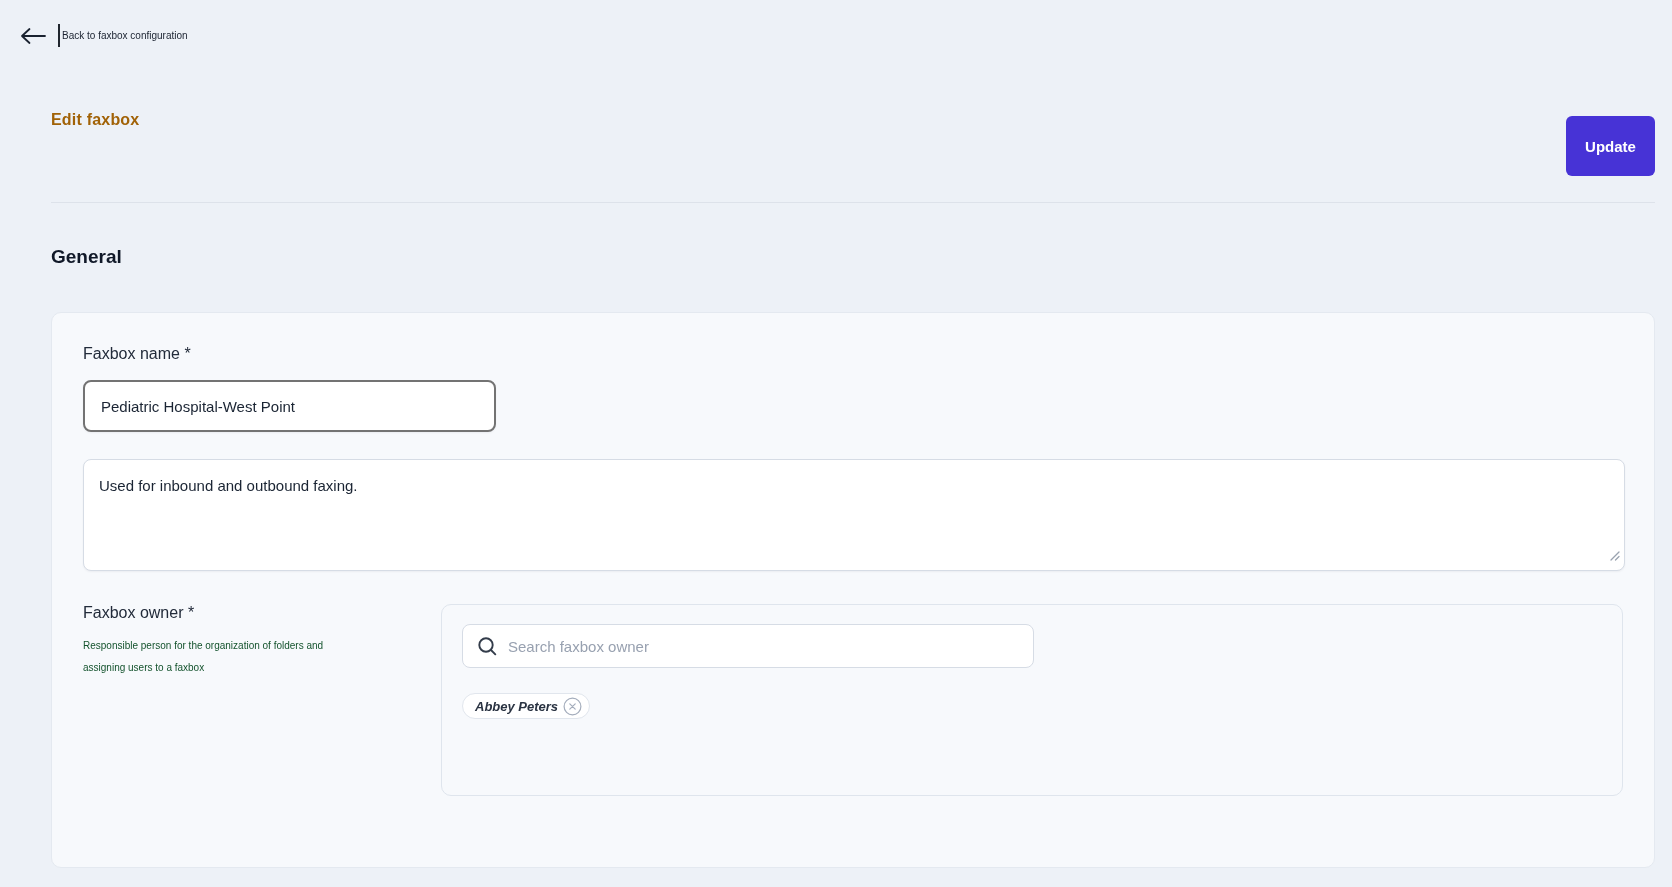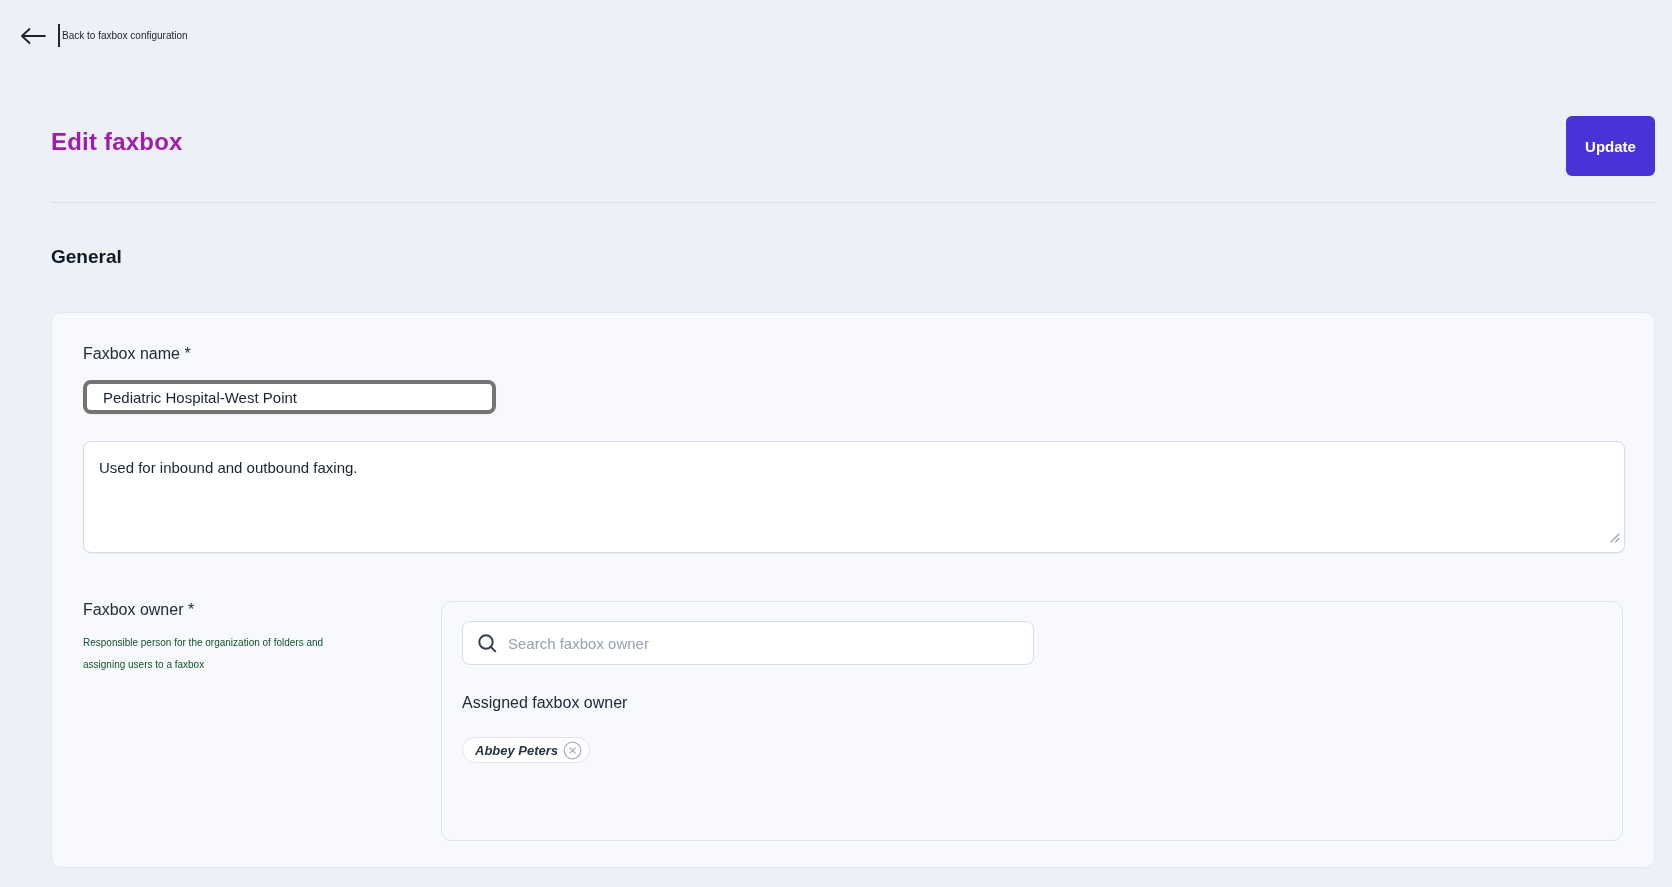--- a/index.html
+++ b/index.html
@@ -13,21 +13,21 @@
   }
 
   
   .topbar { position:absolute; top:24px; left:19px; display:flex; align-items:center; cursor:pointer; }
   .topbar .arrow { display:flex; align-items:center; }
   .caret { width:2px; height:23px; background:#20262e; margin-left:12px; }
   .back-label { font-size:10px; color:#1a2230; margin-left:2px; }
 
   
   .header-row { position:absolute; top:110px; left:51px; width:1604px; display:flex; justify-content:space-between; align-items:flex-start; }
-  .page-title { font-size:24px; font-weight:700; color:#a21caf; letter-spacing:0.2px; margin-top:18px; }
+  .page-title { font-size:16px; font-weight:700; color:#a16207; letter-spacing:0.2px; margin-top:1px; }
   .update-btn {
     width:89px; height:60px; margin-top:6px;
     background:#4733d6; color:#ffffff; border:none; border-radius:6px;
     font-family:"Liberation Sans", sans-serif; font-size:15px; font-weight:700;
     cursor:pointer;
   }
 
   .divider { position:absolute; top:202px; left:51px; width:1604px; height:1px; background:#dde2ea; }
 
   .section-title { position:absolute; top:246px; left:51px; font-size:19px; font-weight:700; color:#101828; }
@@ -35,44 +35,44 @@
   
   .card {
     position:absolute; top:312px; left:51px; width:1604px; height:556px;
     background:#f7f9fc; border:1px solid #e4e9f0; border-radius:10px;
     padding:32px 31px 0 31px;
   }
 
   .field-label { font-size:16px; color:#222b3a; }
 
   .name-input {
-    display:block; margin-top:17px; width:413px; height:34px;
-    background:#ffffff; border:4px solid #737373; border-radius:8px;
+    display:block; margin-top:17px; width:413px; height:52px;
+    background:#ffffff; border:2px solid #737373; border-radius:8px;
     box-shadow:0 1px 2px rgba(16,24,40,0.05);
     padding:0 16px; font-family:"Liberation Sans", sans-serif; font-size:15px; color:#1a2433;
   }
 
   .desc-label { margin-top:45px; }
 
   .textarea-wrap { position:relative; margin-top:27px; width:1542px; height:112px; }
   .desc-textarea {
     width:100%; height:100%; resize:none;
     background:#ffffff; border:1px solid #d6dce5; border-radius:8px;
     box-shadow:0 1px 2px rgba(16,24,40,0.05);
     padding:16px 15px; font-family:"Liberation Sans", sans-serif; font-size:15px; color:#1a2433; line-height:20px;
   }
   .resize-handle { position:absolute; right:5px; bottom:6px; pointer-events:none; }
 
   
-  .owner-row { display:flex; margin-top:48px; }
+  .owner-row { display:flex; margin-top:33px; }
   .owner-left { width:358px; flex:0 0 358px; }
   .owner-helper { margin-top:13px; font-size:10px; line-height:22px; color:#14532d; max-width:265px; }
 
   .owner-panel {
-    flex:1; height:240px;
+    flex:1; height:192px;
     border:1px solid #dfe5ed; border-radius:10px; background:#f7f9fc;
     padding:19px 20px 0 20px;
   }
   .search-box {
     width:572px; height:44px; background:#ffffff;
     border:1px solid #d6dce5; border-radius:8px;
     display:flex; align-items:center; padding-left:14px;
   }
   .search-box svg { flex:0 0 auto; }
   .search-input {
@@ -138,21 +138,20 @@
       <div class="search-box">
         <span style="display:flex;">
           <svg width="21" height="21" viewBox="0 0 21 21">
             <circle cx="9" cy="9" r="6.7" stroke="#333c4a" stroke-width="1.9" fill="none"></circle>
             <path d="M14 14 L18.3 18.3" stroke="#333c4a" stroke-width="1.9" stroke-linecap="round"></path>
           </svg>
         </span>
         <input class="search-input" type="text" placeholder="Search faxbox owner" style="">
       </div>
 
-      <div class="assigned-label">Assigned faxbox owner</div>
 
       <div class="chip">
         <span class="chip-name">Abbey Peters</span>
         <button class="chip-remove">
           <svg width="19" height="19" viewBox="0 0 19 19">
             <circle cx="9.5" cy="9.5" r="8.4" stroke="#a4adbc" stroke-width="1.2" fill="none"></circle>
             <path d="M6.8 6.8 L12.2 12.2 M12.2 6.8 L6.8 12.2" stroke="#a4adbc" stroke-width="1.2" stroke-linecap="round"></path>
           </svg>
         </button>
       </div>

